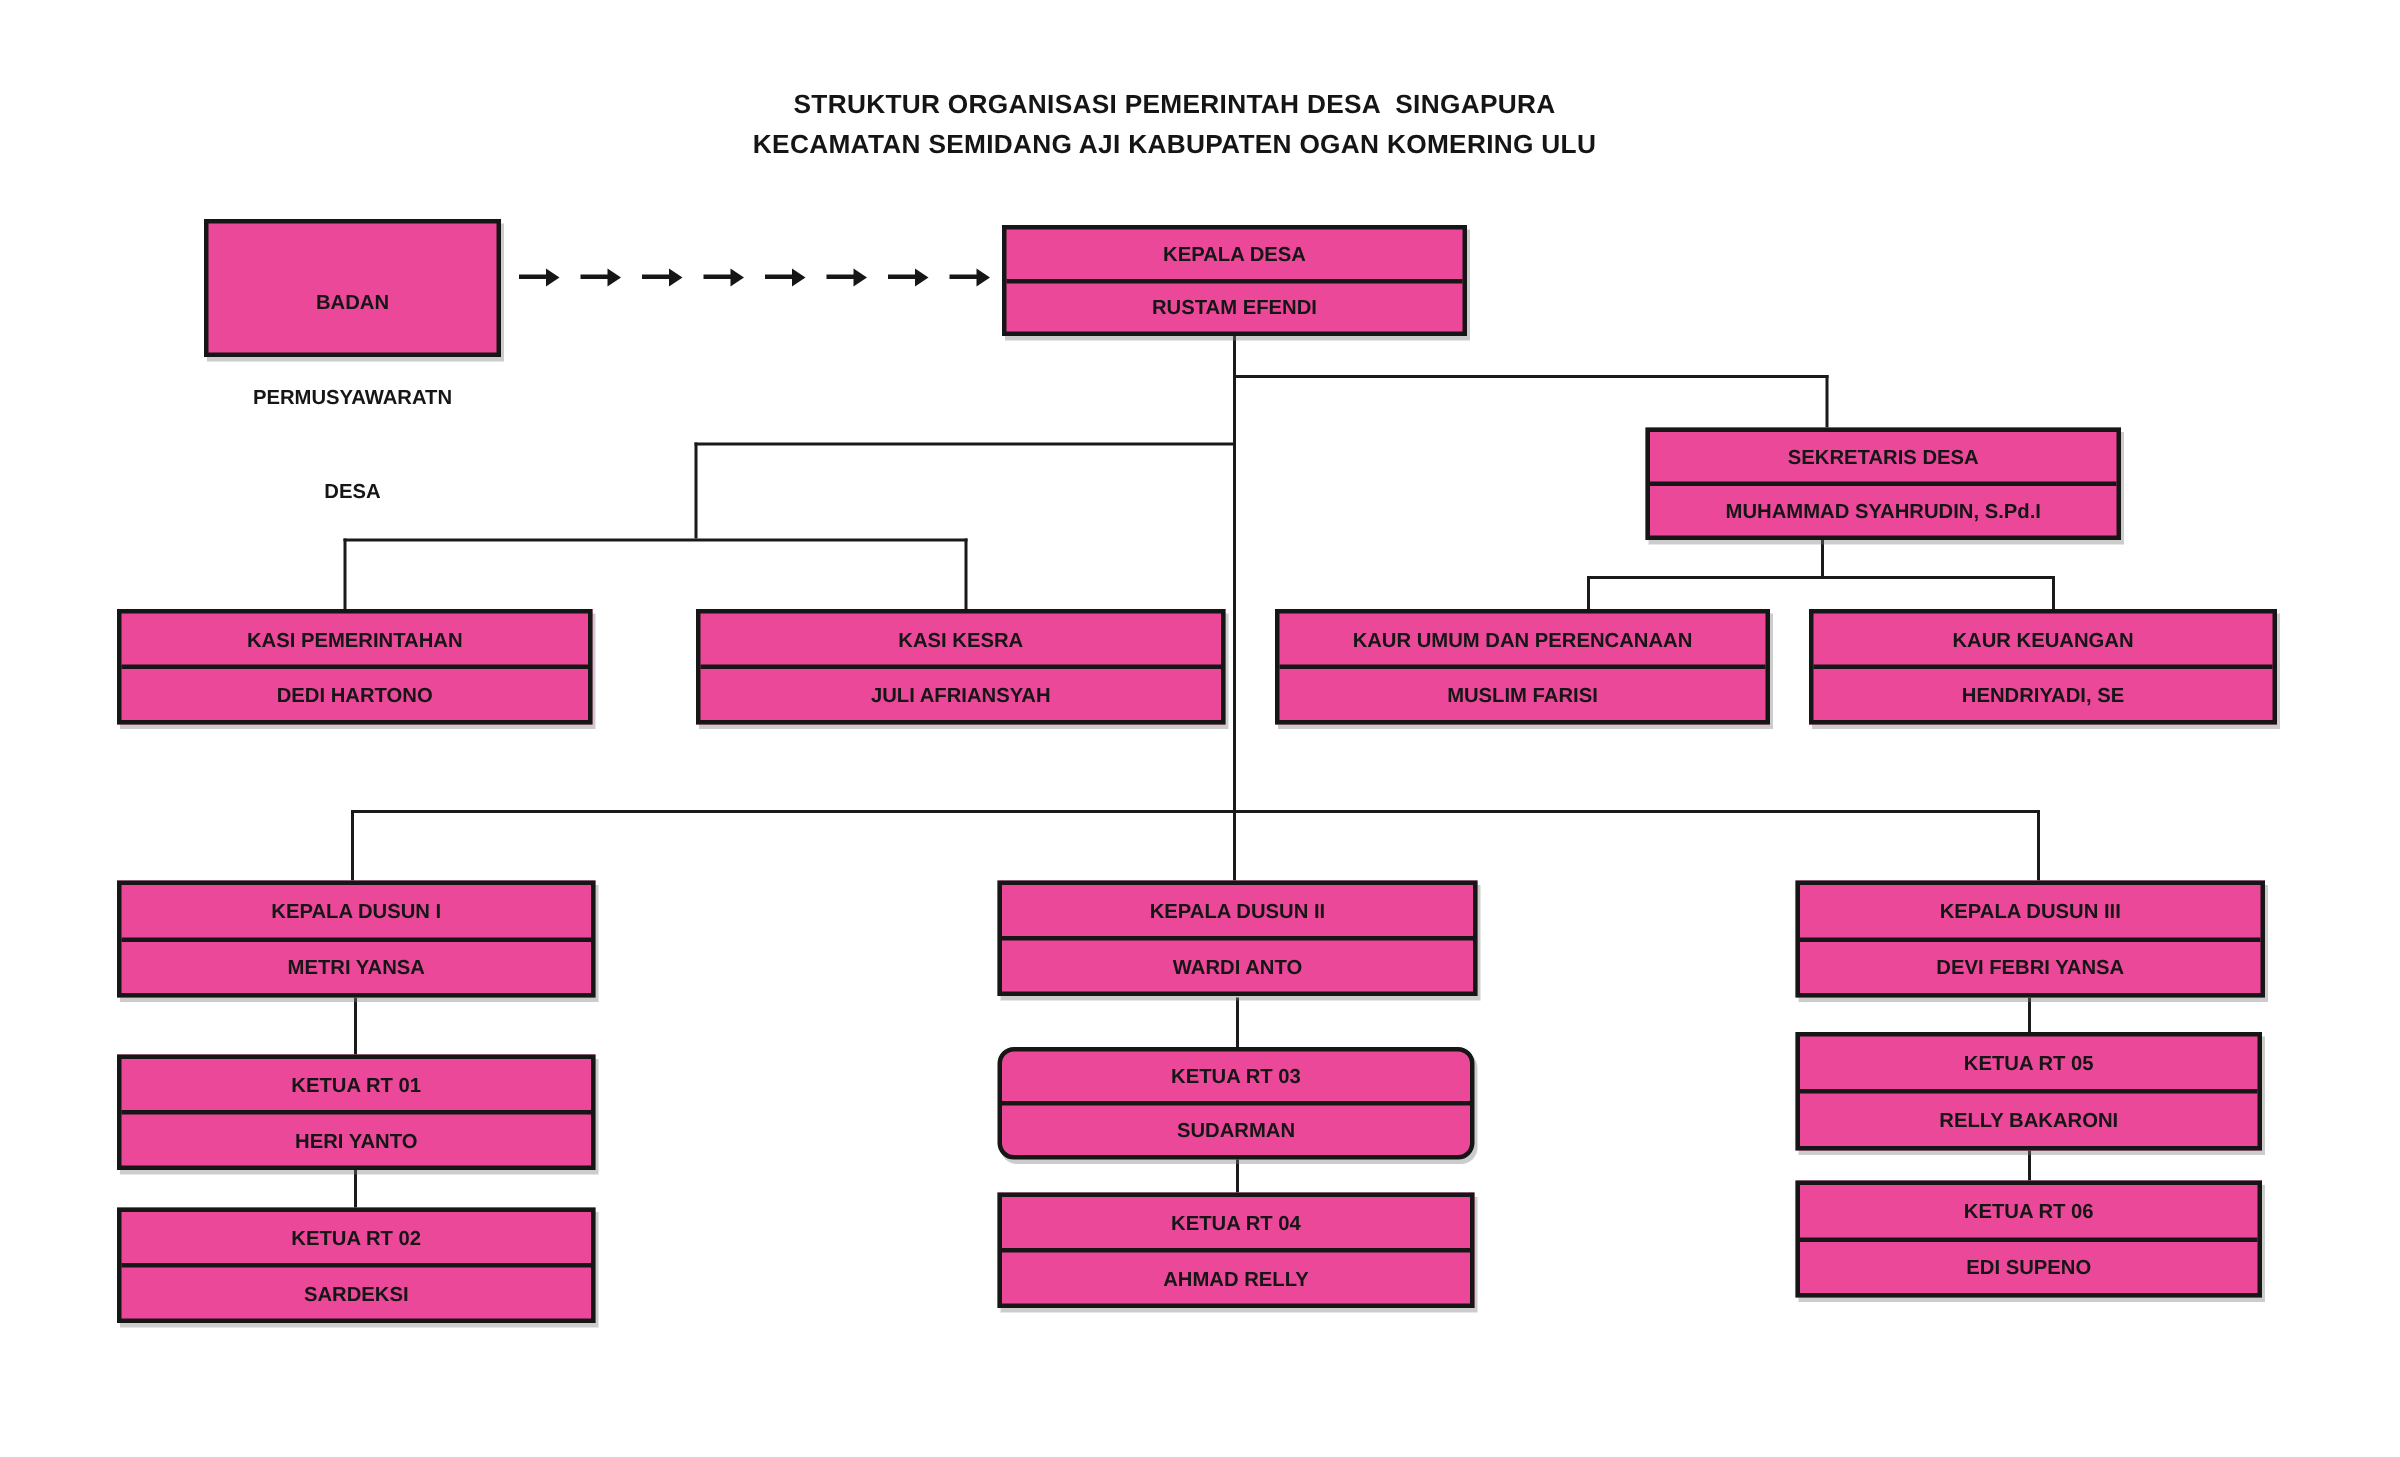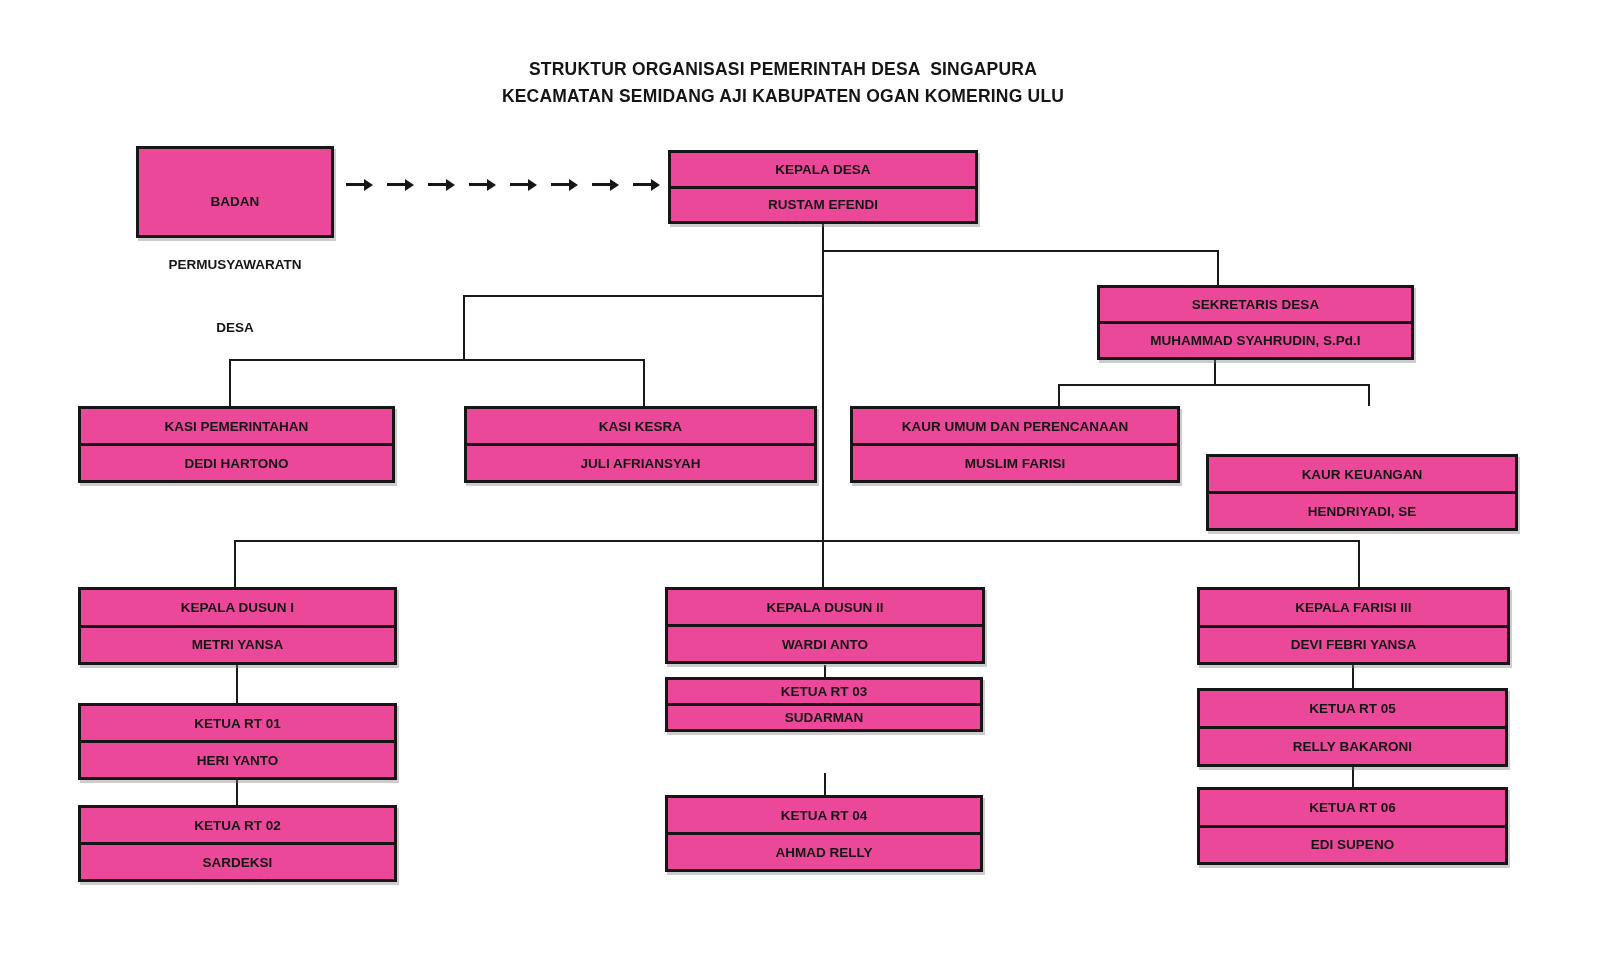--- a/index.html
+++ b/index.html
@@ -166,51 +166,51 @@
   <div class="node" style="left:464px; top:406px; width:353px; height:77px;">
     <div class="cell role">KASI KESRA</div>
     <div class="cell name">JULI AFRIANSYAH</div>
   </div>
 
   <div class="node" style="left:850px; top:406px; width:330px; height:77px;">
     <div class="cell role">KAUR UMUM DAN PERENCANAAN</div>
     <div class="cell name">MUSLIM FARISI</div>
   </div>
 
-  <div class="node" style="left:1206px; top:406px; width:312px; height:77px;margin-top:48px;">
+  <div class="node" style="left:1206px; top:406px; width:312px; height:77px;">
     <div class="cell role">KAUR KEUANGAN</div>
     <div class="cell name">HENDRIYADI, SE</div>
   </div>
 
   <div class="node" style="left:78px; top:587px; width:319px; height:78px;">
     <div class="cell role">KEPALA DUSUN I</div>
     <div class="cell name">METRI YANSA</div>
   </div>
 
   <div class="node" style="left:665px; top:587px; width:320px; height:77px;">
     <div class="cell role">KEPALA DUSUN II</div>
     <div class="cell name">WARDI ANTO</div>
   </div>
 
   <div class="node" style="left:1197px; top:587px; width:313px; height:78px;">
-    <div class="cell role">KEPALA FARISI III</div>
+    <div class="cell role">KEPALA DUSUN III</div>
     <div class="cell name">DEVI FEBRI YANSA</div>
   </div>
 
   <div class="node" style="left:78px; top:703px; width:319px; height:77px;">
     <div class="cell role">KETUA RT 01</div>
     <div class="cell name">HERI YANTO</div>
   </div>
 
   <div class="node" style="left:78px; top:805px; width:319px; height:77px;">
     <div class="cell role">KETUA RT 02</div>
     <div class="cell name">SARDEKSI</div>
   </div>
 
-  <div class="node" style="left:665px; top:677px; width:318px; height:55px;">
+  <div class="node" style="left:665px; top:698px; width:318px; height:75px;border-radius:11px;">
     <div class="cell role">KETUA RT 03</div>
     <div class="cell name">SUDARMAN</div>
   </div>
 
   <div class="node" style="left:665px; top:795px; width:318px; height:77px;">
     <div class="cell role">KETUA RT 04</div>
     <div class="cell name">AHMAD RELLY</div>
   </div>
 
   <div class="node" style="left:1197px; top:688px; width:311px; height:79px;">

